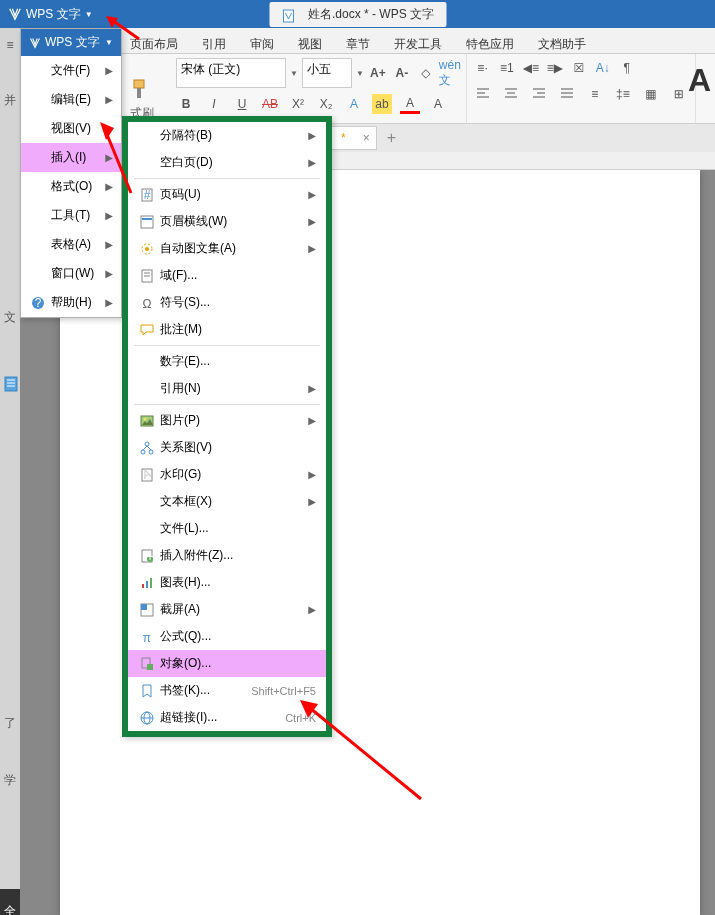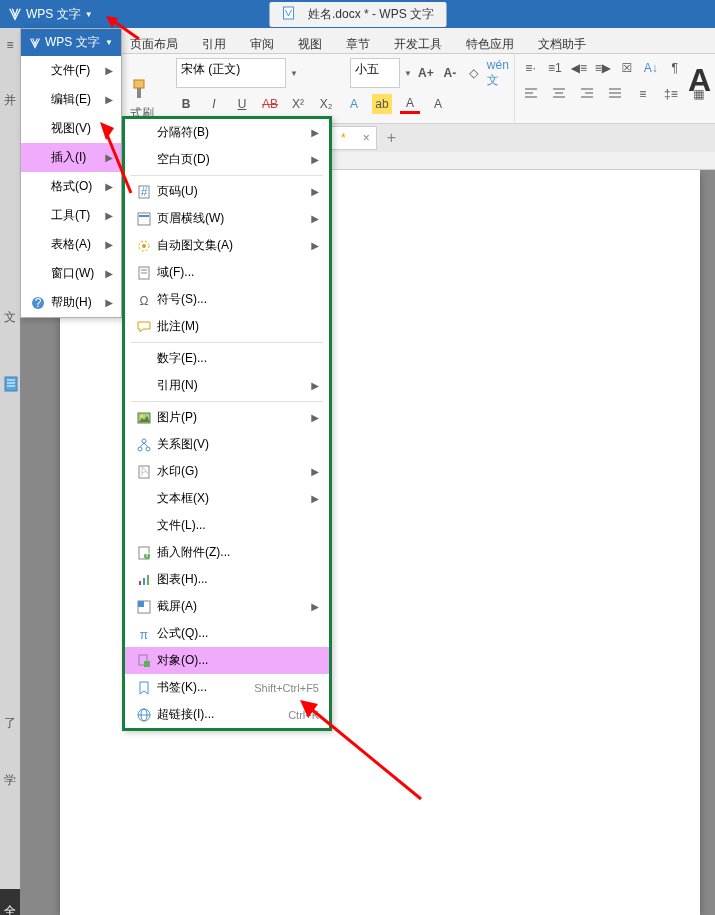--- a/index.html
+++ b/index.html
@@ -1,54 +1,54 @@
 <!DOCTYPE html>
 <html><head>
 <meta charset="utf-8">
 <style>
 * { margin: 0; padding: 0; box-sizing: border-box; font-family: "Microsoft YaHei", sans-serif; font-size: 12px; }
 body { background: #fff; width: 715px; height: 915px; overflow: hidden; position: relative; }
 
 .title-bar { height: 28px; background: #2a6fb8; display: flex; align-items: center; position: relative; }
 .app-name { color: #fff; padding-left: 8px; display: flex; align-items: center; gap: 4px; }
 .app-name svg { width: 14px; height: 14px; }
-.title-center { position: absolute; left: 50%; transform: translateX(-50%); display: flex; align-items: flex-start; gap: 13px; color: #333; }
+.title-center { position: absolute; left: 50%; transform: translateX(-50%); display: flex; align-items: flex-end; gap: 13px; color: #333; }
 .title-right { margin-left: auto; display: flex; align-items: center; }
 .login-btn { background: #e8672c; color: #fff; padding: 6px 16px; height: 28px; display: flex; align-items: center; }
 .gear-icon { margin: 0 8px; color: #888; }
 
 .ribbon-tabs { height: 26px; background: #f2f2f2; border-bottom: 1px solid #ccc; display: flex; align-items: flex-end; padding-left: 130px; gap: 24px; }
 .ribbon-tabs span { color: #333; cursor: pointer; }
 
 .ribbon-content { height: 70px; background: #f7f7f7; border-bottom: 1px solid #d0d0d0; display: flex; padding-left: 125px; }
 .ribbon-group { display: flex; flex-direction: column; padding: 4px 6px; border-right: 1px solid #e0e0e0; }
 .font-row { display: flex; align-items: center; gap: 4px; margin-bottom: 6px; }
 .font-select { border: 1px solid #ccc; background: #fff; padding: 2px 4px; height: 30px; }
 .font-select.wide { width: 110px; }
-.font-select.narrow { width: 50px; margin-left: 48px; }
+.font-select.narrow { width: 50px; }
 .btn-row { display: flex; align-items: center; gap: 8px; }
 .ribbon-btn { width: 20px; height: 20px; display: flex; align-items: center; justify-content: center; color: #555; }
 
 .doc-tabs { height: 28px; background: #e8e8e8; display: flex; align-items: center; padding-left: 330px; }
 .doc-tab { background: #fff; border: 1px solid #ccc; padding: 4px 30px 4px 10px; position: relative; }
 .doc-tab .x { position: absolute; right: 6px; top: 4px; color: #888; }
 .plus-tab { padding: 0 10px; color: #888; font-size: 16px; }
 
 .left-strip { position: absolute; left: 0; top: 28px; width: 20px; height: 887px; background: #d4d4d4; }
 .left-strip .item { padding: 10px 4px; color: #555; writing-mode: horizontal-tb; text-align: center; }
 
 .menu1 { position: absolute; left: 20px; top: 28px; width: 102px; background: #fff; border: 1px solid #b0b0b0; box-shadow: 2px 2px 6px rgba(0,0,0,0.2); z-index: 10; }
 .menu1 .header { background: #2a6fb8; color: #fff; padding: 5px 8px; display: flex; align-items: center; gap: 4px; }
 .menu-item { padding: 6px 8px; display: flex; align-items: center; justify-content: space-between; cursor: pointer; }
 .menu-item.highlighted { background: #f0abfc; }
 .menu-item .arrow { color: #666; font-size: 10px; }
 .menu-item .icon-slot { width: 18px; display: inline-flex; justify-content: center; color: #2a6fb8; margin-right: 4px; }
 .menu-item .label-wrap { display: flex; align-items: center; flex: 1; }
 
-.menu2 { position: absolute; left: 122px; top: 116px; width: 210px; background: #fff; border: 3px solid #15803d; box-shadow: 2px 2px 6px rgba(0,0,0,0.2); z-index: 20; }
+.menu2 { position: absolute; left: 122px; top: 116px; width: 210px; background: #fff; border: 6px solid #15803d; box-shadow: 2px 2px 6px rgba(0,0,0,0.2); z-index: 20; }
 .menu2 .menu-item { padding: 5px 10px; }
 .menu2 .sep { height: 1px; background: #e0e0e0; margin: 2px 6px; }
 .menu2 .shortcut { color: #888; font-size: 11px; margin-left: auto; padding-left: 10px; }
 
 .arrow-red { position: absolute; z-index: 30; pointer-events: none; }
 
 .format-brush { position: absolute; left: 122px; top: 78px; width: 40px; text-align: center; color: #555; }
 .big-a { position: absolute; right: 4px; top: 62px; font-size: 32px; font-weight: bold; color: #333; }
 .ruler { position: absolute; left: 330px; top: 152px; right: 0; height: 18px; background: #f0f0f0; border-bottom: 1px solid #ccc; }
 .doc-area { position: absolute; left: 20px; top: 170px; right: 0; bottom: 0; background: #888; }

